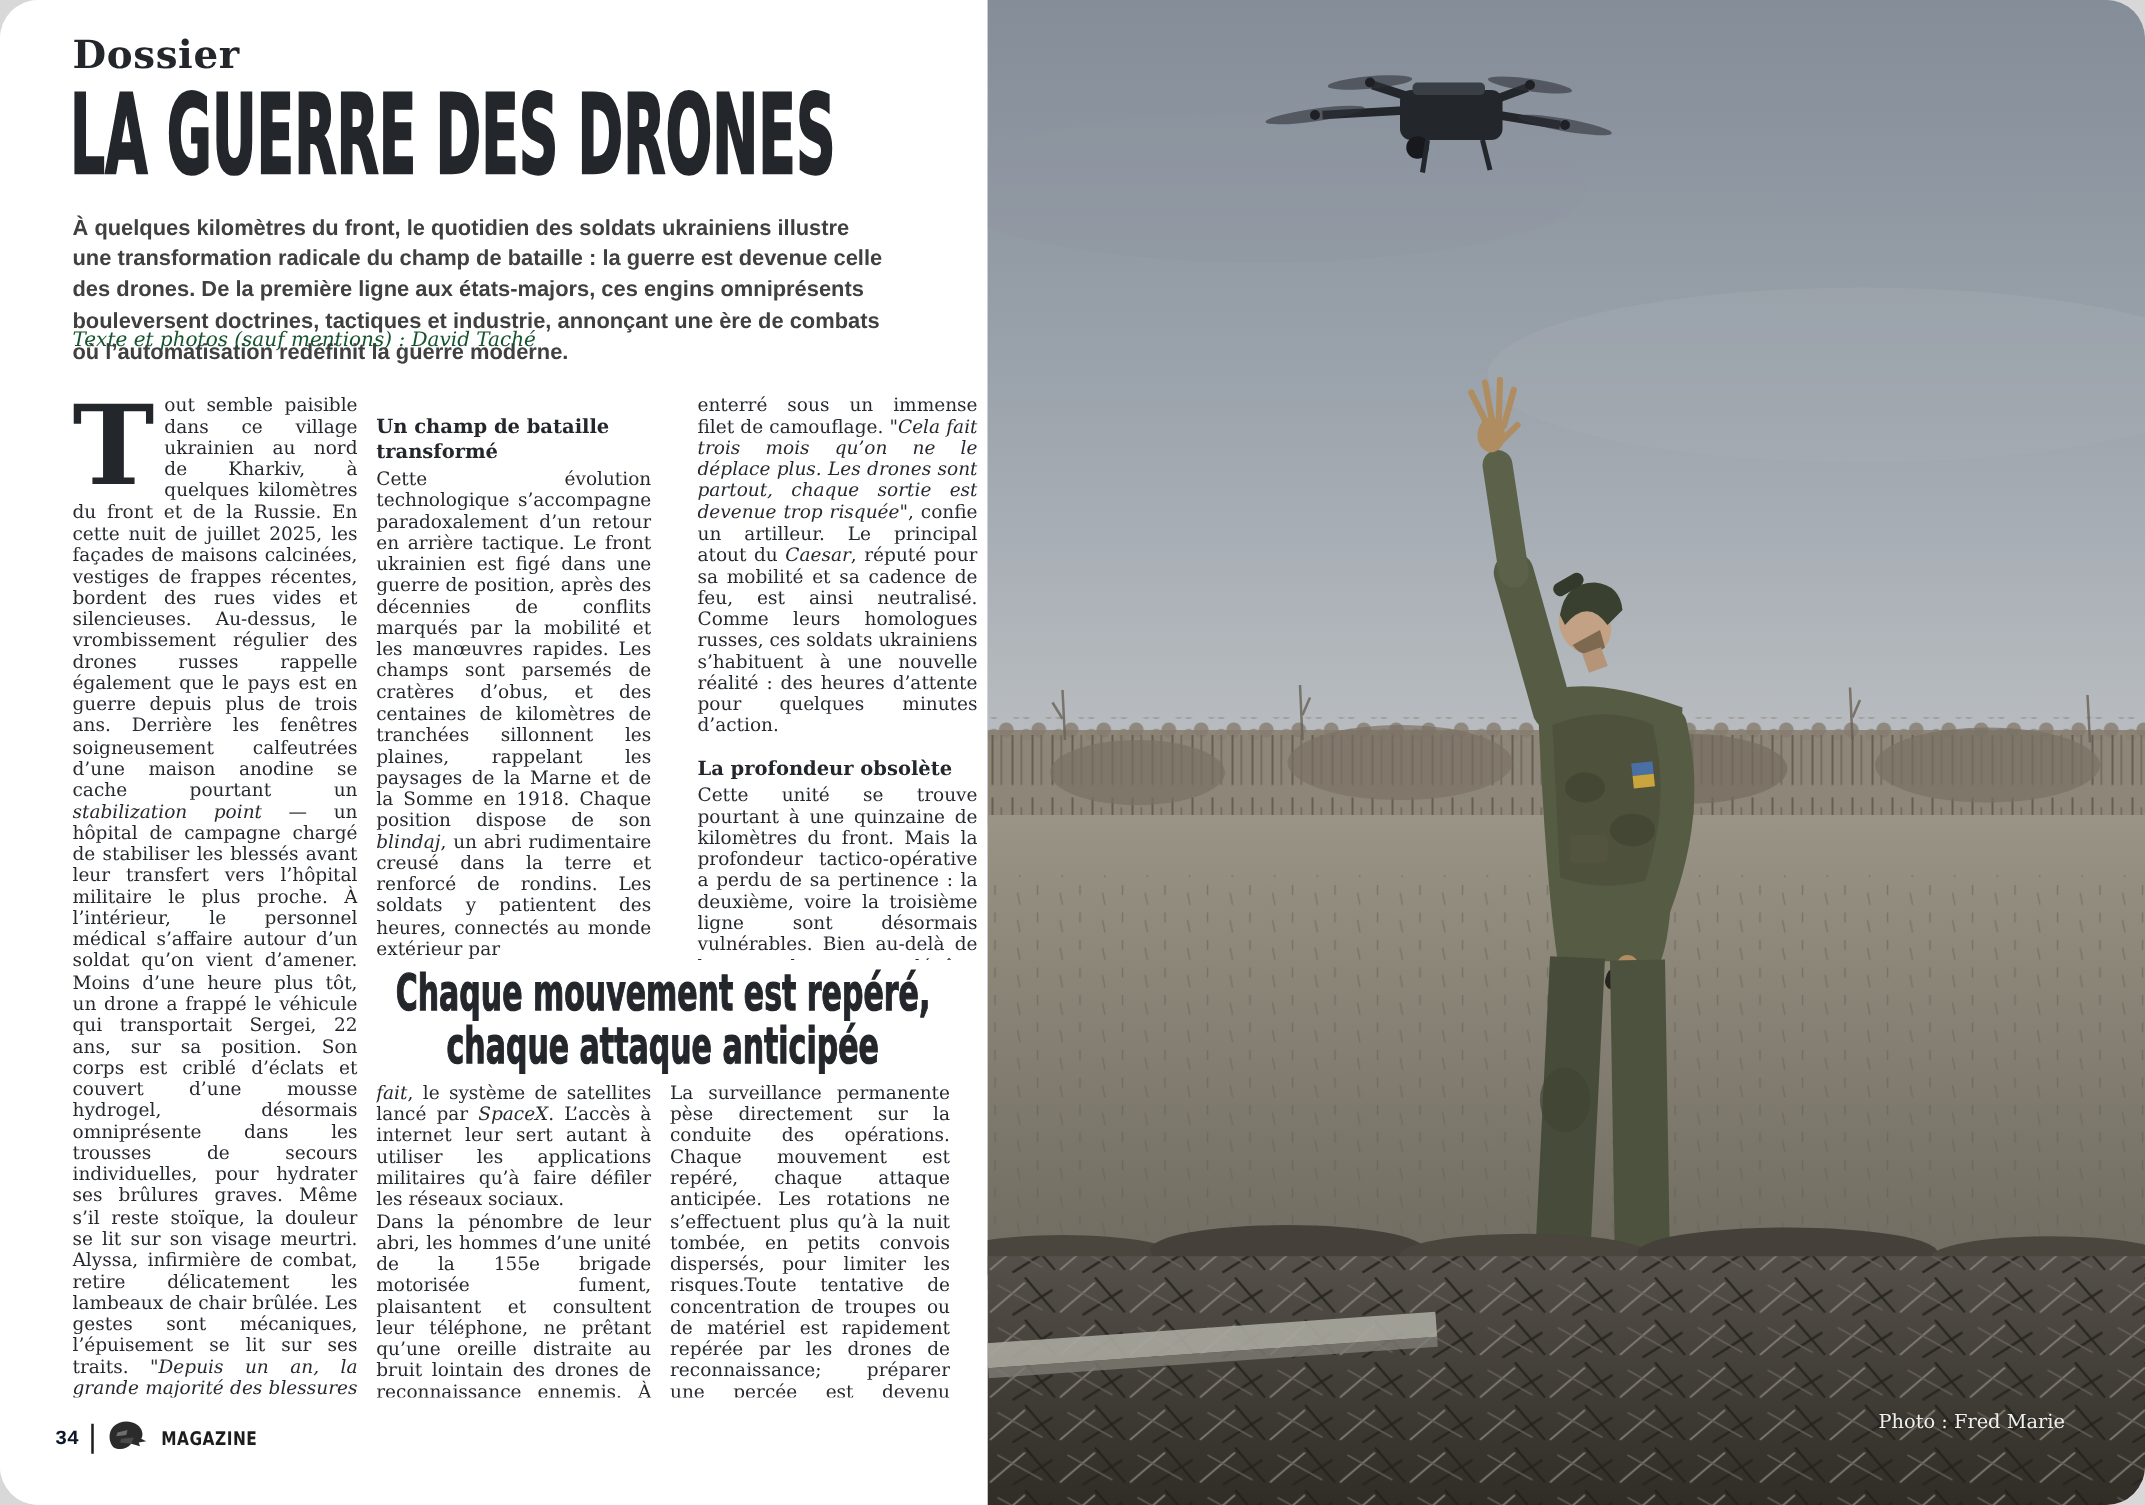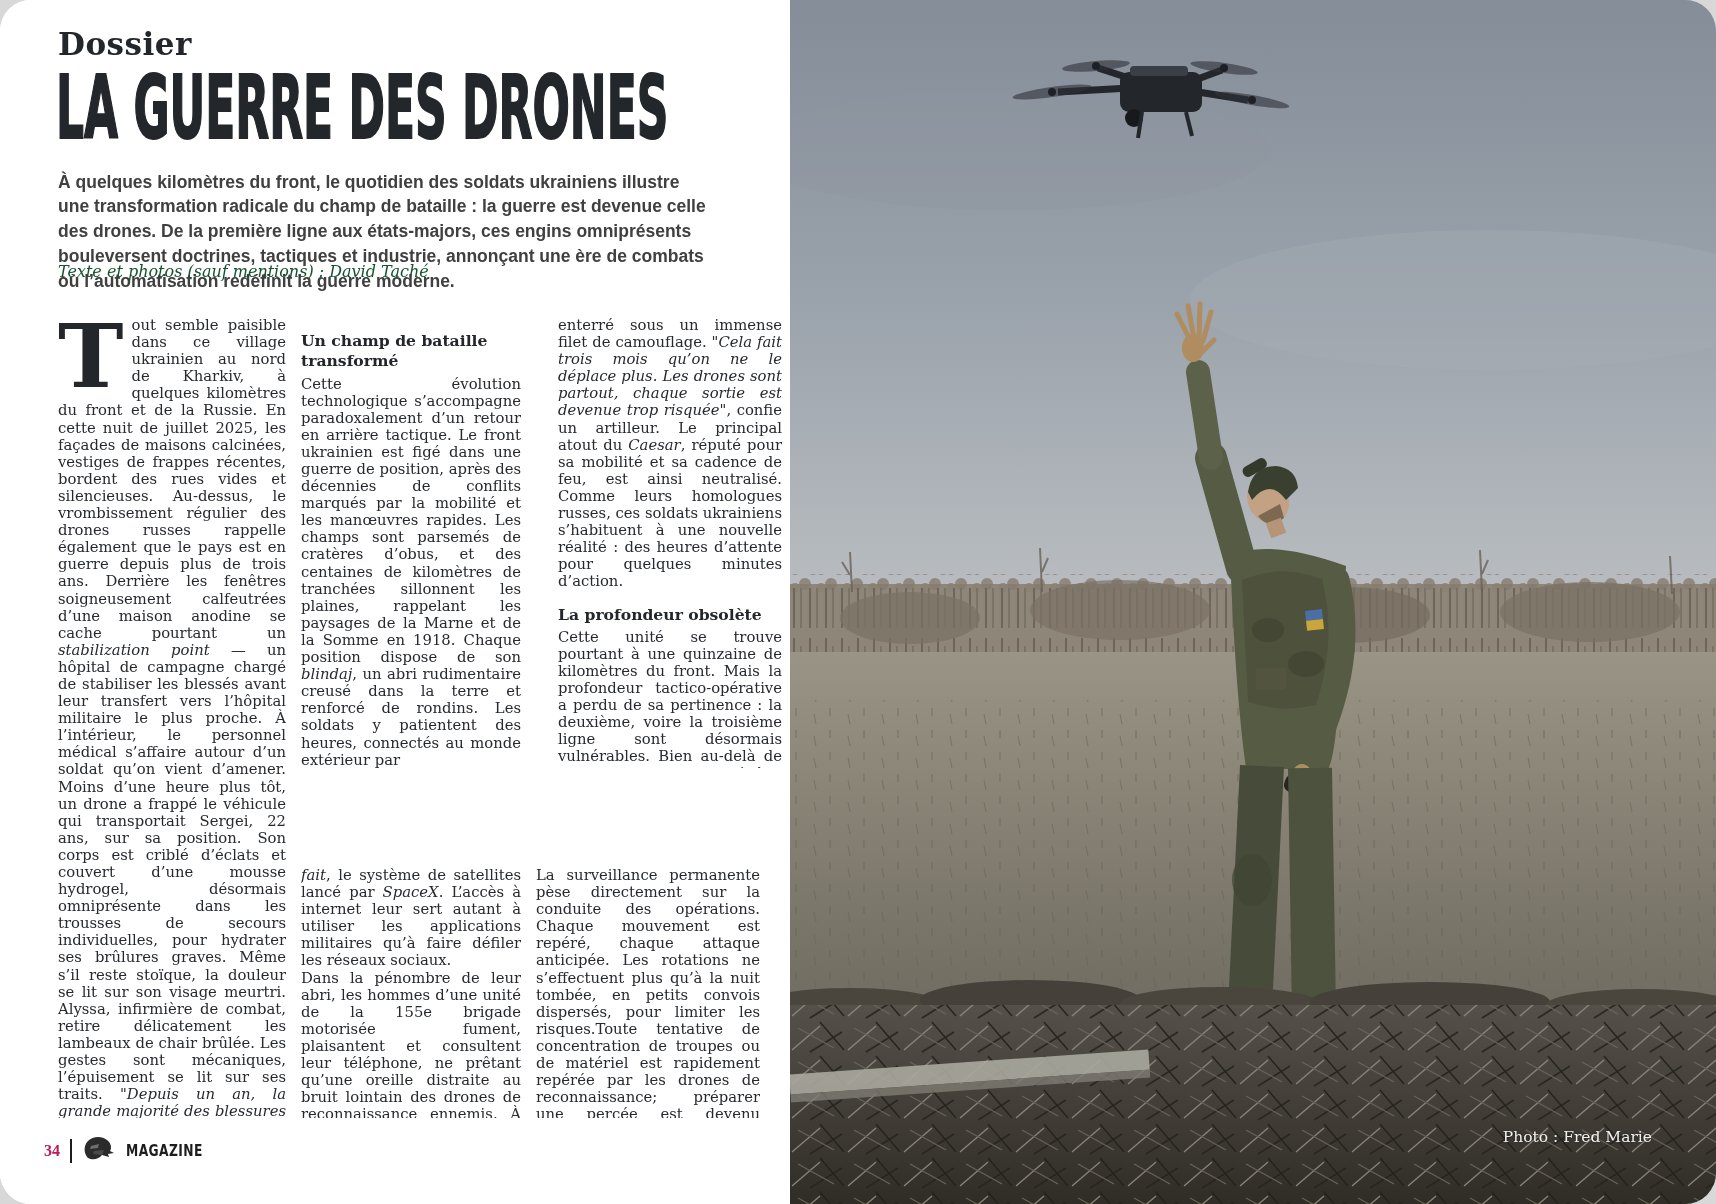--- a/index.html
+++ b/index.html
@@ -30,21 +30,21 @@
            line-height:68px;padding:6px 8px 0 0;color:#23262b;}
   .subhead{font-family:"DejaVu Serif",serif;font-weight:bold;font-size:15.6px;
            line-height:1.3;margin:15px 0 3px 0;color:#23262b;text-align:left;}
   .pullquote{position:absolute;left:243px;top:452px;width:459px;height:98px;
              display:flex;flex-direction:column;align-items:center;justify-content:center;}
   .pq-line{font-family:"DejaVu Sans",sans-serif;font-weight:bold;font-size:40px;
            line-height:1.04;color:#23262b;white-space:nowrap;
            transform:scaleX(.6);transform-origin:50% 50%;-webkit-text-stroke:1px #23262b;}
   
   .footer{position:absolute;left:44px;top:1136px;display:flex;align-items:center;gap:10px;}
-  .page-num{font-family:Liberation Serif, serif;font-weight:bold;font-size:16px;color:#be185d;}
+  .page-num{font-family:Liberation Mono, monospace;font-weight:bold;font-size:16px;color:#0f172a;}
   .foot-divider{width:2px;height:24px;background:#1d1d1d;}
   .magazine-name{font-family:"DejaVu Sans",sans-serif;font-weight:bold;font-size:15px;
                  letter-spacing:.5px;color:#1d1d1d;transform:scaleX(.82);transform-origin:0 50%;}
   
   .photo{position:absolute;left:790px;top:0;width:926px;height:1204px;overflow:hidden;background:#a7adb3;}
   .photo svg{display:block;}
   .photo-credit{position:absolute;right:64px;top:1128px;font-family:"DejaVu Serif",serif;
                 font-size:15.5px;color:rgba(255,255,255,.93);text-shadow:0 0 3px rgba(0,0,0,.4);margin-left:42px;}
 </style>
 </head>
@@ -69,20 +69,24 @@
         <h3 class="subhead">Un champ de bataille transformé</h3>
         <p>Cette évolution technologique s’accompagne paradoxalement d’un retour en arrière tactique. Le front ukrainien est figé dans une guerre de position, après des décennies de conflits marqués par la mobilité et les manœuvres rapides. Les champs sont parsemés de cratères d’obus, et des centaines de kilomètres de tranchées sillonnent les plaines, rappelant les paysages de la Marne et de la Somme en 1918. Chaque position dispose de son <i>blindaj</i>, un abri rudimentaire creusé dans la terre et renforcé de rondins. Les soldats y patientent des heures, connectés au monde extérieur par </p>
       </div>
 
       <div class="col col3top">
         <p>enterré sous un immense filet de camouflage. <i>"Cela fait trois mois qu’on ne le déplace plus. Les drones sont partout, chaque sortie est devenue trop risquée"</i>, confie un artilleur. Le principal atout du <i>Caesar</i>, réputé pour sa mobilité et sa cadence de feu, est ainsi neutralisé. Comme leurs homologues russes, ces soldats ukrainiens s’habituent à une nouvelle réalité : des heures d’attente pour quelques minutes d’action.</p>
         <h3 class="subhead">La profondeur obsolète</h3>
         <p>Cette unité se trouve pourtant à une quinzaine de kilomètres du front. Mais la profondeur tactico-opérative a perdu de sa pertinence : la deuxième, voire la troisième ligne sont désormais vulnérables. Bien au-delà de la zone de contact, dépôts, postes de commandement et regroupements arrières deviennent des cibles potentielles.</p>
       </div>
 
+      <div class="pullquote">
+        <div class="pq-line">Chaque mouvement est repéré,</div>
+        <div class="pq-line">chaque attaque anticipée</div>
+      </div>
 
       <div class="col col2bot">
         <p><i>fait</i>, le système de satellites lancé par <i>SpaceX</i>. L’accès à internet leur sert autant à utiliser les applications militaires qu’à faire défiler les réseaux sociaux.</p>
         <p>Dans la pénombre de leur abri, les hommes d’une unité de la 155e brigade motorisée fument, plaisantent et consultent leur téléphone, ne prêtant qu’une oreille distraite au bruit lointain des drones de reconnaissance ennemis. À quelques centaines de mètres, leur canon , livré par la France, reste</p>
       </div>
 
       <div class="col col3bot">
         <p>La surveillance permanente pèse directement sur la conduite des opérations. Chaque mouvement est repéré, chaque attaque anticipée. Les rotations ne s’effectuent plus qu’à la nuit tombée, en petits convois dispersés, pour limiter les risques.Toute tentative de concentration de troupes ou de matériel est rapidement repérée par les drones de reconnaissance; préparer une percée est devenu presque impossible. Voilà pourquoi les offensives d’envergure sont aujourd’hui ineffi-</p>
       </div>
 

